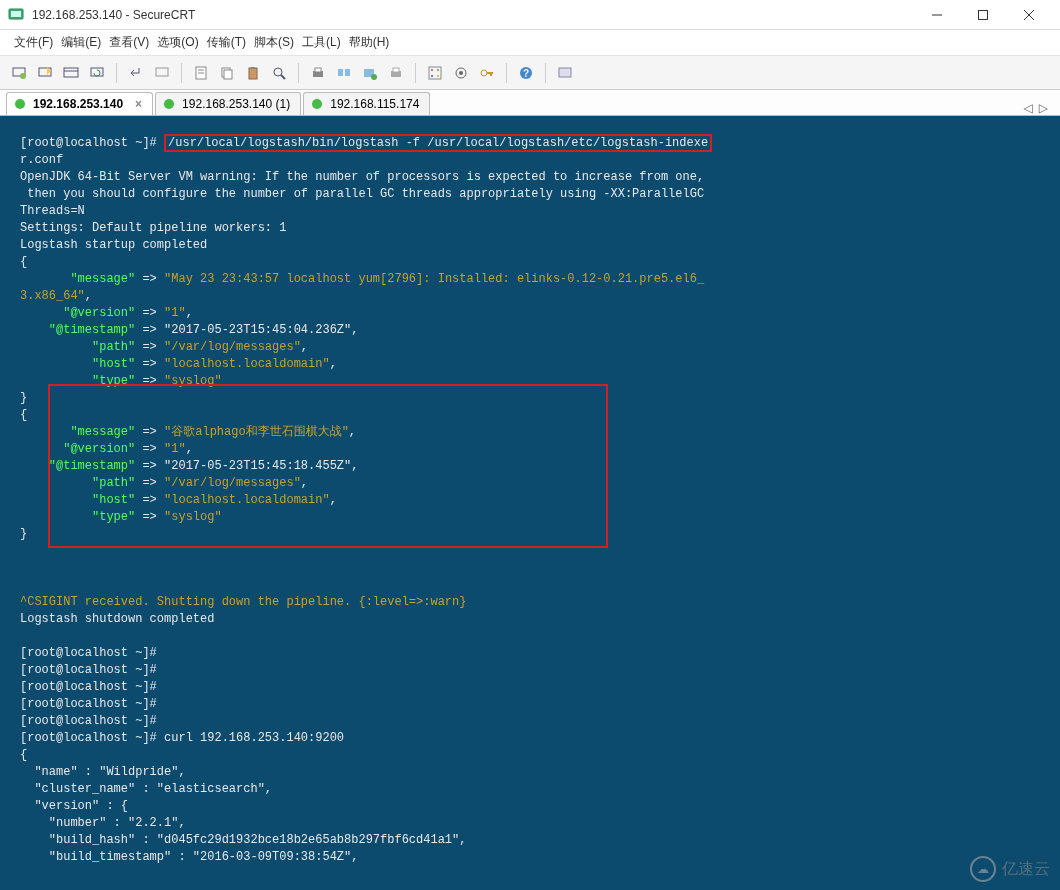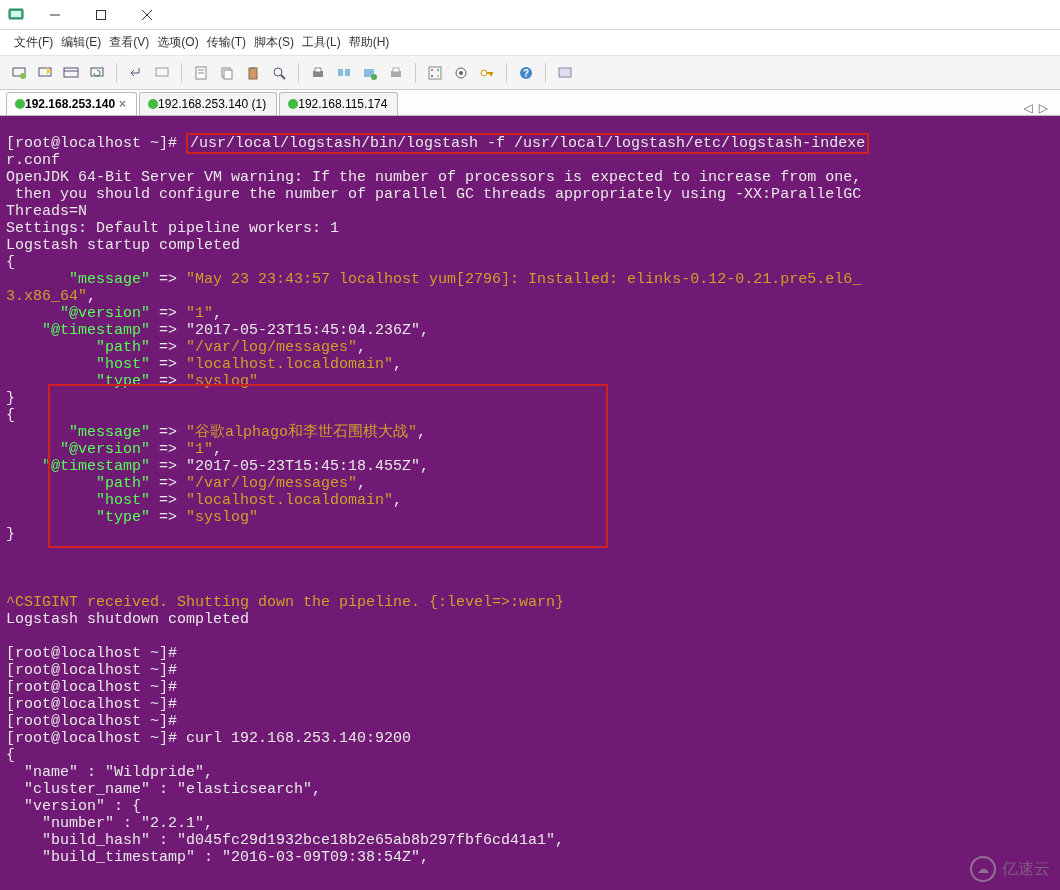--- a/index.html
+++ b/index.html
@@ -8,42 +8,43 @@
 .titlebar .app-icon { width: 16px; height: 16px; margin-right: 8px; display:inline-flex; align-items:center; justify-content:center; }
 .titlebar .title { flex: 1; color: #333; }
 .titlebar .winbtns { display: flex; gap: 0; }
 .titlebar .winbtn { width: 46px; height: 30px; display: flex; align-items: center; justify-content: center; color: #333; }
 .menubar { height: 26px; background: #fff; display: flex; align-items: center; padding: 0 10px; border-bottom: 1px solid #e5e5e5; }
 .menubar .menuitem { color: #333; padding: 2px 4px; }
 .toolbar { height: 34px; background: #f5f5f5; display: flex; align-items: center; padding: 0 8px; gap: 4px; border-bottom: 1px solid #ccc; }
 .toolbar .tbbtn { width: 22px; height: 22px; display: flex; align-items: center; justify-content: center; border: 1px solid transparent; border-radius: 2px; }
 .toolbar .sep { width: 1px; height: 20px; background: #ccc; margin: 0 4px; }
 .tabbar { height: 26px; background: #fdfdfd; display: flex; align-items: flex-end; padding: 0 6px; border-bottom: 1px solid #bbb; }
-.tab { display: flex; align-items: center; gap: 0; padding: 4px 10px 4px 8px; border: 1px solid #bbb; border-bottom: none; margin-right: 2px; background: #f4f4f4; border-radius: 3px 3px 0 0; font-size: 12px; }
+.tab { display: flex; align-items: center; gap: 8px; padding: 4px 10px 4px 8px; border: 1px solid #bbb; border-bottom: none; margin-right: 2px; background: #f4f4f4; border-radius: 3px 3px 0 0; font-size: 12px; }
 .tab.active { background: #fff; font-weight: bold; }
 .tab .dot { width: 10px; height: 10px; border-radius: 50%; display:inline-block; }
 .tab .close { color: #888; font-weight: bold; margin-left:4px; }
 .tabarrows { margin-left:auto; display:flex; gap:6px; color:#666; padding-right:6px; }
-.terminal { background: #701a75; color: #c0c0c0; font-family: "Consolas","Courier New",monospace; font-size: 15px; line-height: 17px; padding: 2px 6px 6px 6px; height: calc(890px - 30px - 26px - 34px - 26px); overflow: hidden; white-space: pre; position: relative; }
+.terminal { background: #0c4a6e; color: #c0c0c0; font-family: "Consolas","Courier New",monospace; font-size: 12px; line-height: 17px; padding: 2px 6px 6px 20px; height: calc(890px - 30px - 26px - 34px - 26px); overflow: hidden; white-space: pre; position: relative; }
 .t-white{color:#e8e8e8;} .t-green{color:#54ff54;} .t-yellow{color:#c9a227;} .t-cmd{color:#e8e8e8;}
 .hl-cmd { border: 2px solid #d02020; padding: 0 2px; display:inline; }
 .hl-box { position:absolute; border: 2px solid #d02020; pointer-events:none; }
 .watermark { position:absolute; right:10px; bottom:8px; opacity:0.6; display:flex; align-items:center; gap:6px; color:#888; font-size:16px; }
 .watermark .wm-circle { width:26px; height:26px; border:2px solid #aaa; border-radius:50%; display:flex; align-items:center; justify-content:center; font-size:12px; color:#aaa; }
 </style>
 </head>
 <body>
 
 <div class="titlebar">
   <span class="app-icon">
     <svg width="16" height="16" viewBox="0 0 16 16">
         <rect x="1" y="2" width="14" height="10" rx="1" fill="#4a7" stroke="#285"></rect>
         <rect x="3" y="4" width="10" height="6" fill="#cfe"></rect>
       </svg>
   </span>
+  <span class="title">192.168.253.140 - SecureCRT</span>
   <div class="winbtns">
     <div class="winbtn">
         <svg width="10" height="10">
           <line x1="0" y1="5" x2="10" y2="5" stroke="#333" stroke-width="1"></line>
         </svg>
       </div>
     <div class="winbtn">
         <svg width="10" height="10">
           <rect x="0.5" y="0.5" width="9" height="9" fill="none" stroke="#333"></rect>
         </svg>

